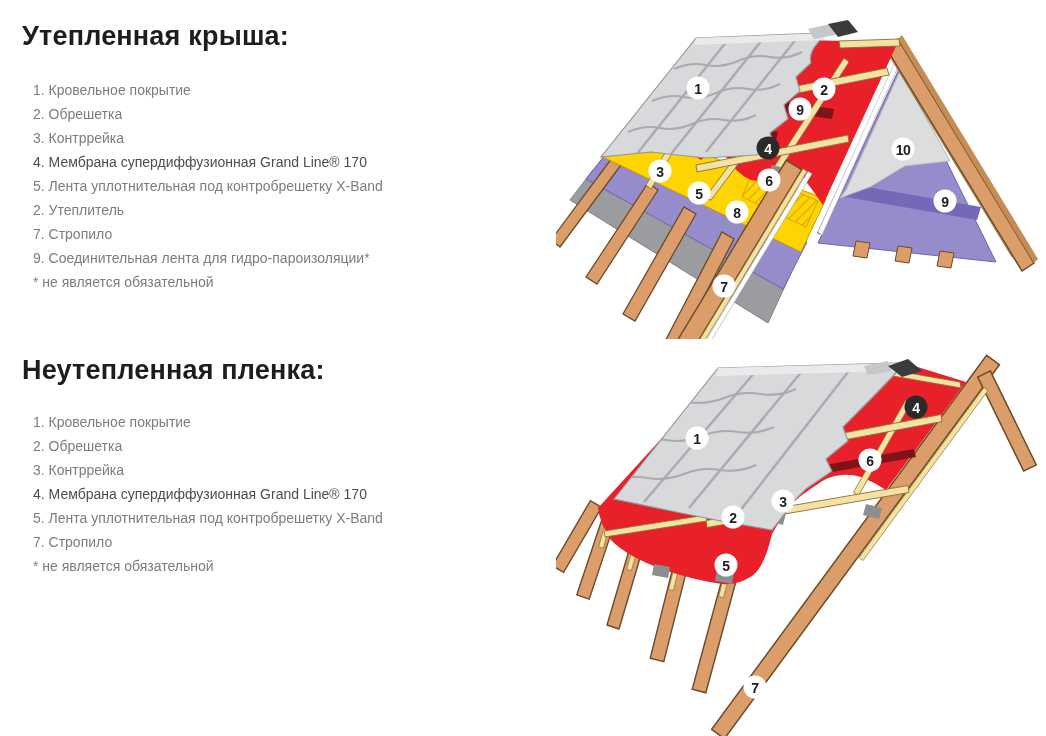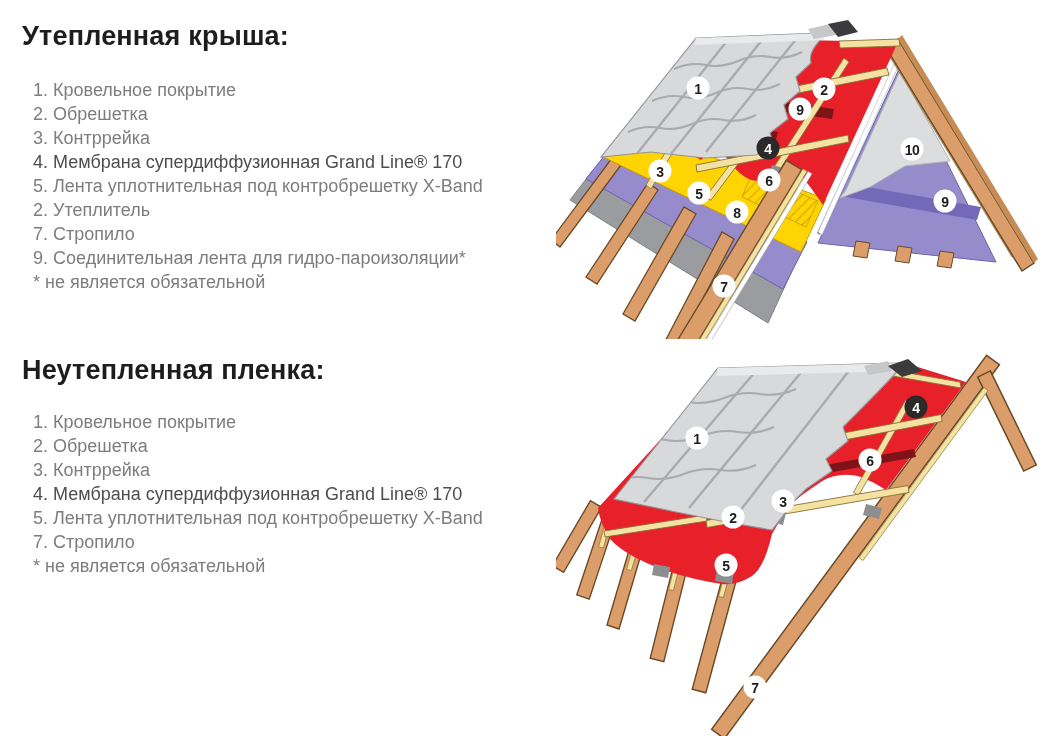--- a/index.html
+++ b/index.html
@@ -16,21 +16,21 @@
     font-family:"Liberation Sans",sans-serif;overflow:hidden;
   }
   .section-heading{
     position:absolute;left:18px;margin:4px;
     font-size:27px;font-weight:bold;color:var(--heading);letter-spacing:.2px;
   }
   #heading-1{top:17px}
   #heading-2{top:351px}
   .layer-list{
     position:absolute;left:33px;margin:0;padding:0;list-style:none;
-    font-size:18px;line-height:24px;color:var(--listtext);
+    font-size:14px;line-height:24px;color:var(--listtext);
   }
   #list-1{top:78px}
   #list-2{top:410px}
   .layer-list li.bold{font-weight:normal;color:var(--listbold)}
   .diagram{position:absolute}
   #diagram-1{left:556px;top:5px;width:490px;height:334px}
   #diagram-2{left:556px;top:344px;width:490px;height:392px}
   .diagram svg{position:absolute;left:0;top:0;display:block}
   .callout{
     position:absolute;width:23px;height:23px;border-radius:50%;
@@ -148,21 +148,21 @@
     <path d="M272,19 L292,15 L302,27 L282,32 Z" style="fill:var(--cap)"></path>
   </svg>
 <div class="callout" style="left: 142px; top: 83px;">1</div>
     <div class="callout" style="left: 268px; top: 84px;">2</div>
     <div class="callout" style="left: 244px; top: 104px;">9</div>
     <div class="callout dark" style="left: 212px; top: 143px;">4</div>
     <div class="callout" style="left: 104px; top: 166px;">3</div>
     <div class="callout" style="left: 213px; top: 175px;">6</div>
     <div class="callout" style="left: 143px; top: 188px;">5</div>
     <div class="callout" style="left: 181px; top: 207px;">8</div>
-    <div class="callout" style="left: 356px; top: 144px; text-align: center;">10</div>
+    <div class="callout" style="left: 347px; top: 144px; text-align: center;">10</div>
     <div class="callout" style="left: 389px; top: 196px;">9</div>
     <div class="callout" style="left: 168px; top: 281px;">7</div>
   </div>
 
 <div class="diagram" id="diagram-2">
   <svg width="490" height="392" viewBox="0 0 490 392">
 
     <g>
       <path d="M45.6,163.3 L7.6,228.3 L-3.6,221.7 L34.4,156.7 Z" style="fill:var(--wood)" stroke="#6b4a28" stroke-width="1.4"></path>
       <path d="M63.2,165.1 L33.2,255.1 L20.8,250.9 L50.8,160.9 Z" style="fill:var(--wood)" stroke="#6b4a28" stroke-width="1.4"></path>

